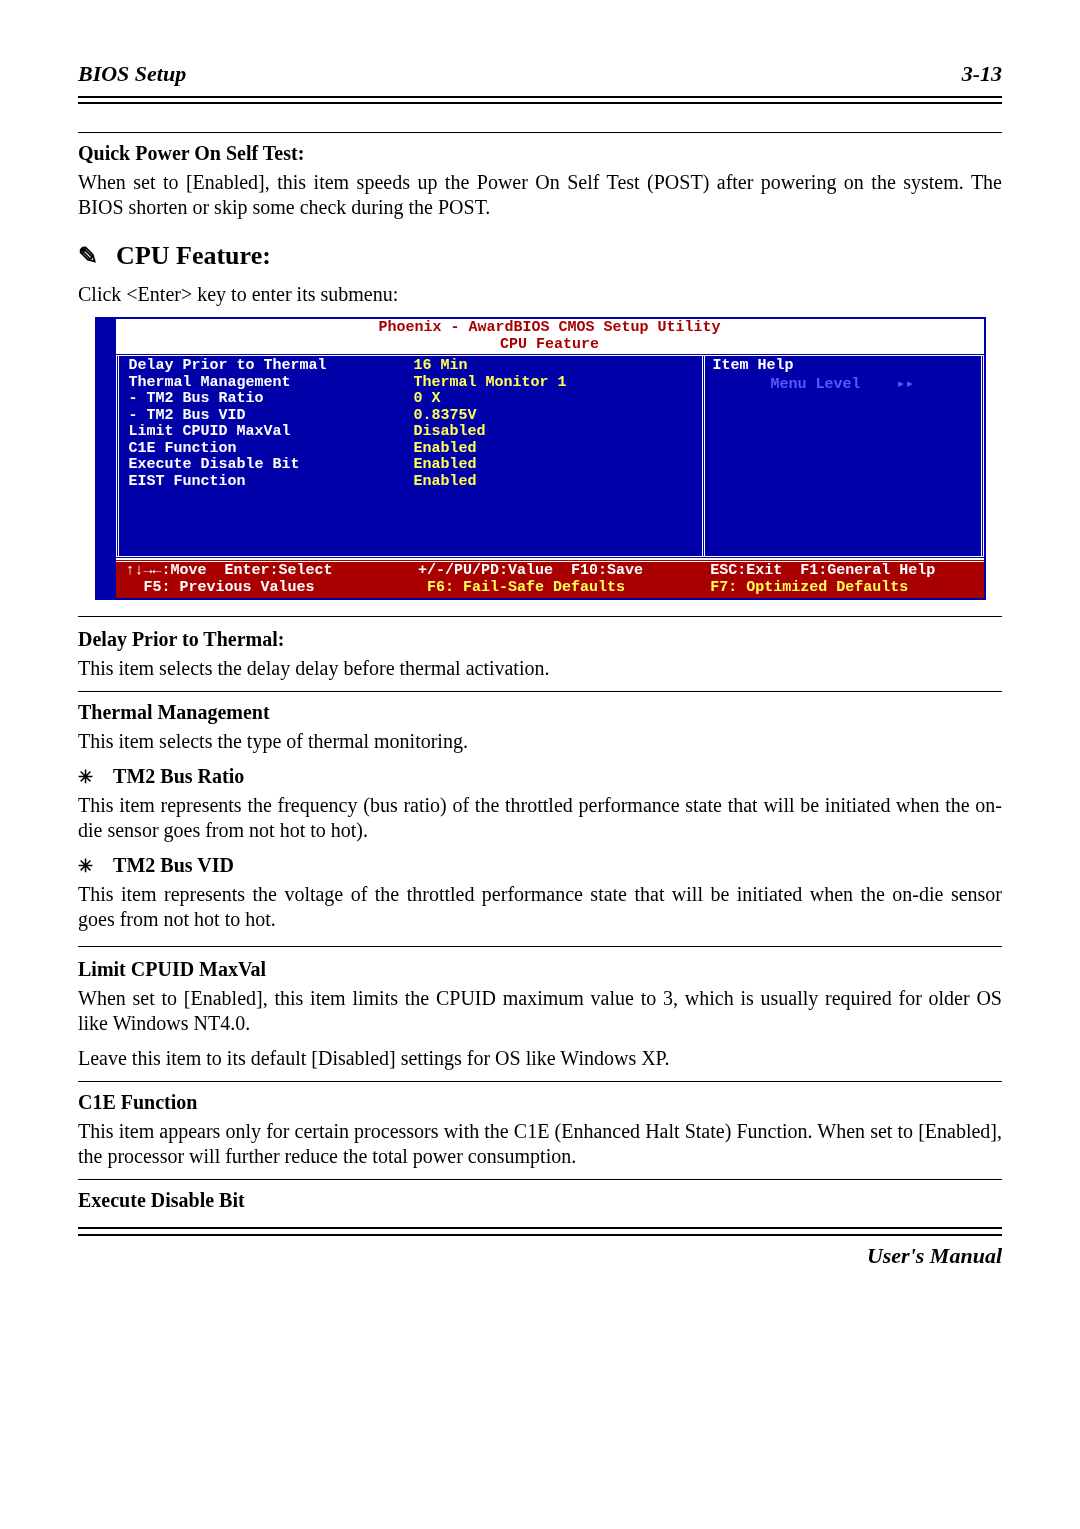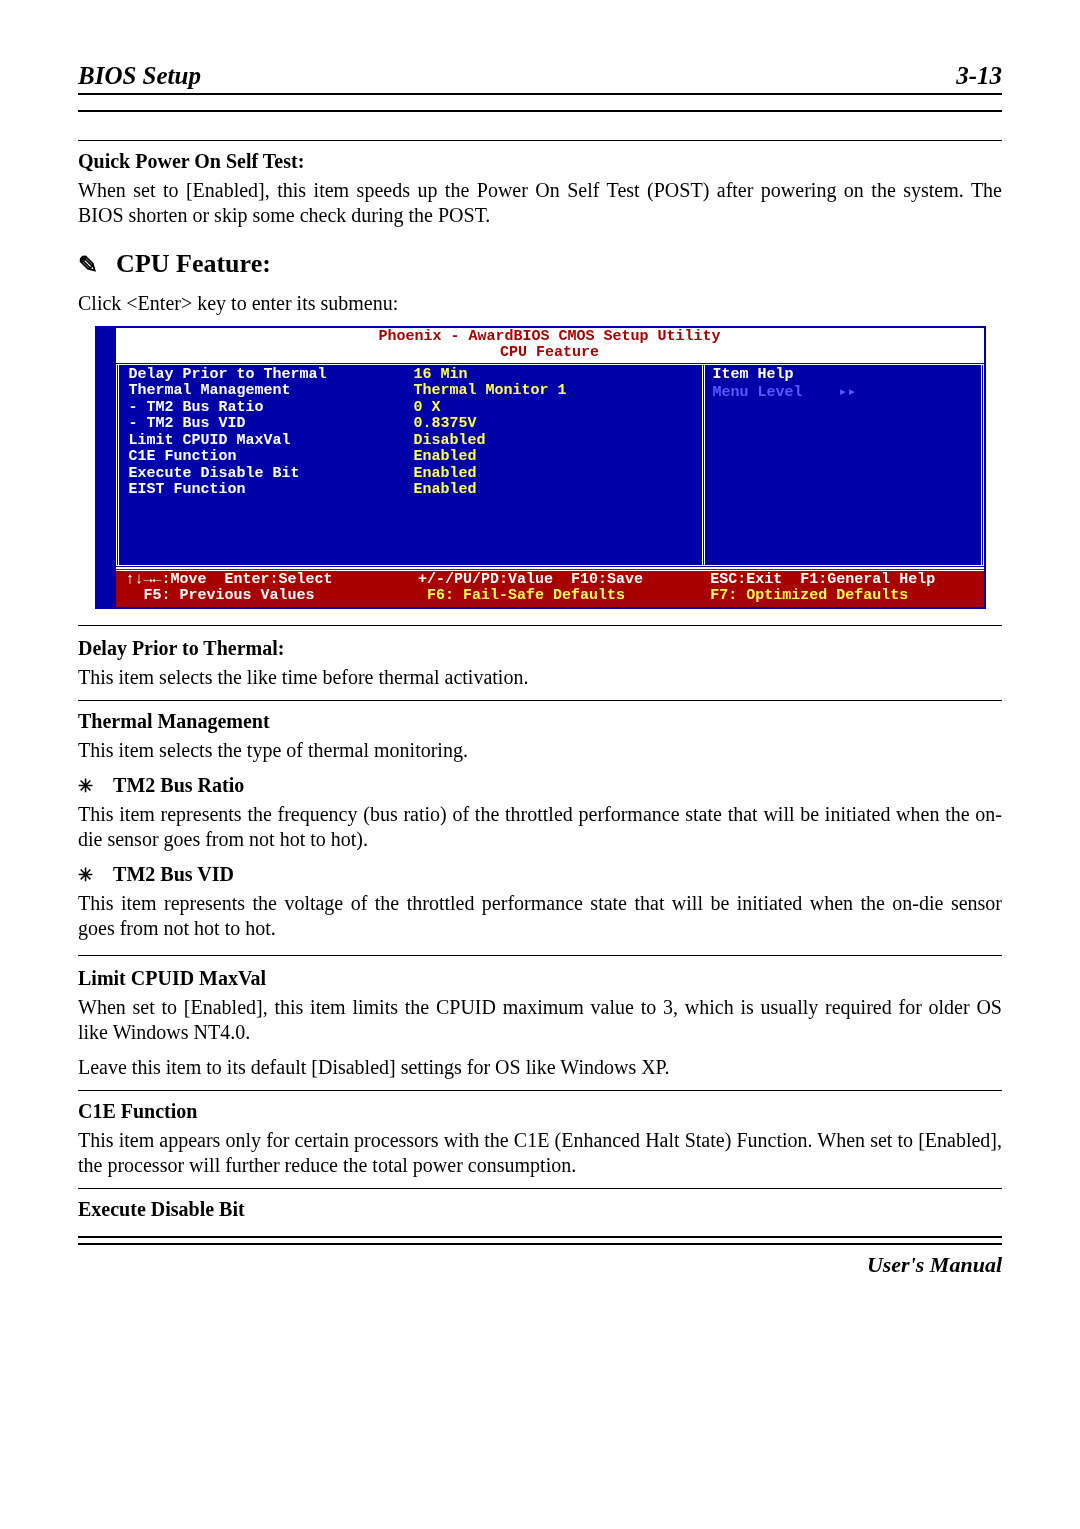--- a/index.html
+++ b/index.html
@@ -13,24 +13,24 @@
     line-height: 1.25;
   }
   .page {
     padding: 60px 78px 30px 78px;
   }
   .hdr {
     display: flex;
     justify-content: space-between;
     font-style: italic;
     font-weight: bold;
-    font-size: 25px;
+    font-size: 22px;
     border-bottom: 2px solid #000;
-    padding-bottom: 2px;
-    margin-bottom: 13px;
+    padding-bottom: 8px;
+    margin-bottom: 2px;
   }
   .dbl {
     border-bottom: 2px solid #000;
     height: 2px;
     margin-bottom: 28px;
   }
   .thinrule {
     border-top: 1px solid #000;
     margin: 14px 0 10px 0;
   }
@@ -115,20 +115,21 @@
     padding: 2px 8px;
   }
   .item-help {
     color: #fff;
     text-align: left;
   }
   .menu-level {
     color: #5858ff;
     margin-top: 2px;
     white-space: pre;
+    text-align: center;
   }
   .bios-foot {
     background: #A80000;
     color: #fff;
     white-space: pre;
     padding: 1px 10px 2px 10px;
     display: flex;
     border-top: 3px double #fff;
   }
   .bios-body-wrap{
@@ -210,21 +211,21 @@
 <span>  F5: Previous Values</span></div>
       <div class="foot-col"><span>+/-/PU/PD:Value  F10:Save</span>
 <span class="foot-y"> F6: Fail-Safe Defaults</span></div>
       <div class="foot-col" style="flex:0.9"><span>ESC:Exit  F1:General Help</span>
 <span class="foot-y">F7: Optimized Defaults</span></div>
     </div>
   </div>
 
   <div class="thinrule"></div>
   <div class="boldtxt">Delay Prior to Thermal:</div>
-  <p>This item selects the like time before thermal activation.</p>
+  <p>This item selects the delay delay before thermal activation.</p>
 
   <div class="thinrule2"></div>
   <div class="boldtxt">Thermal Management</div>
   <p>This item selects the type of thermal monitoring.</p>
 
   <div class="sub">
     <span class="star">✳</span>
     <span>TM2 Bus Ratio</span>
   </div>
   <p>This item represents the frequency (bus ratio) of the throttled performance state that will be initiated when the on-die sensor goes from not hot to hot).</p>

